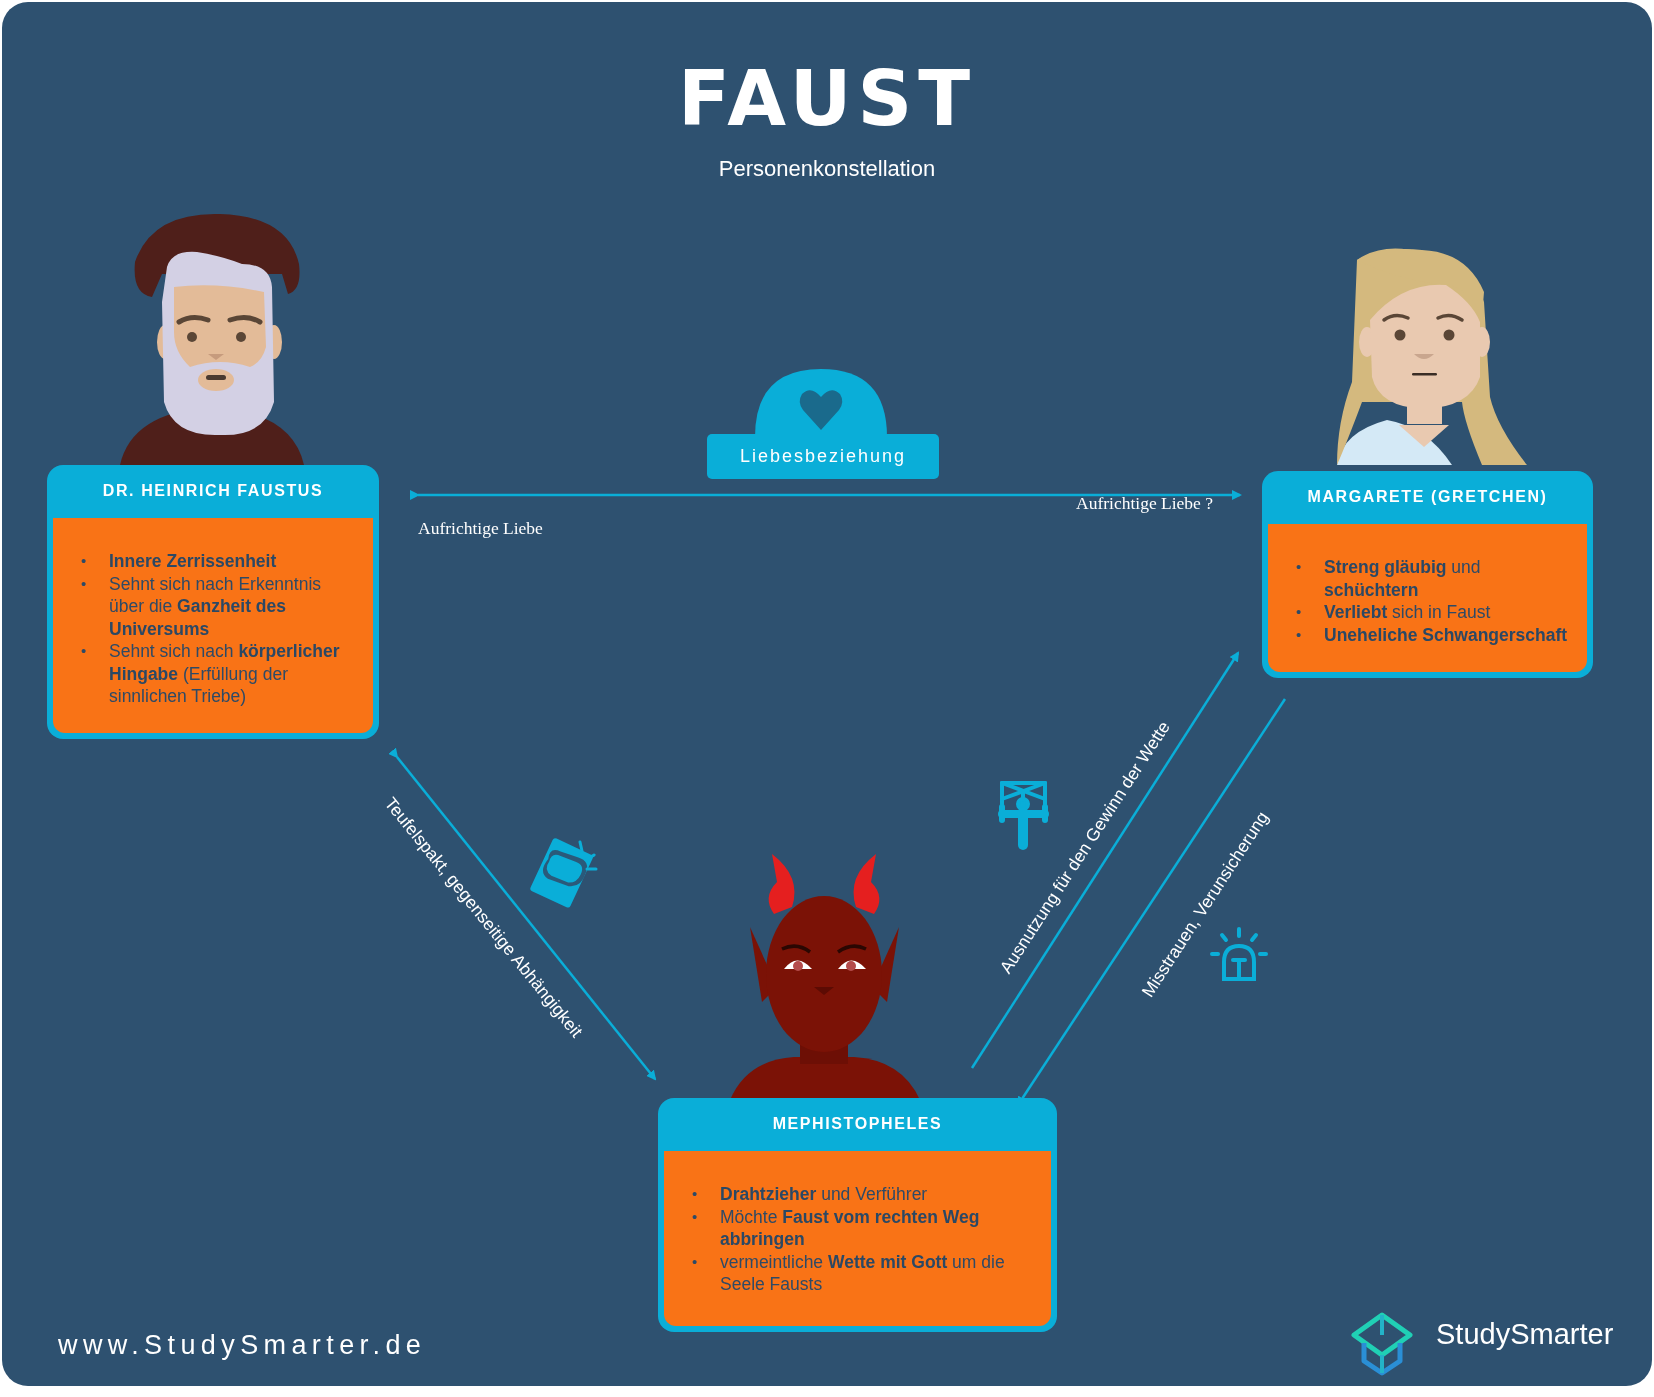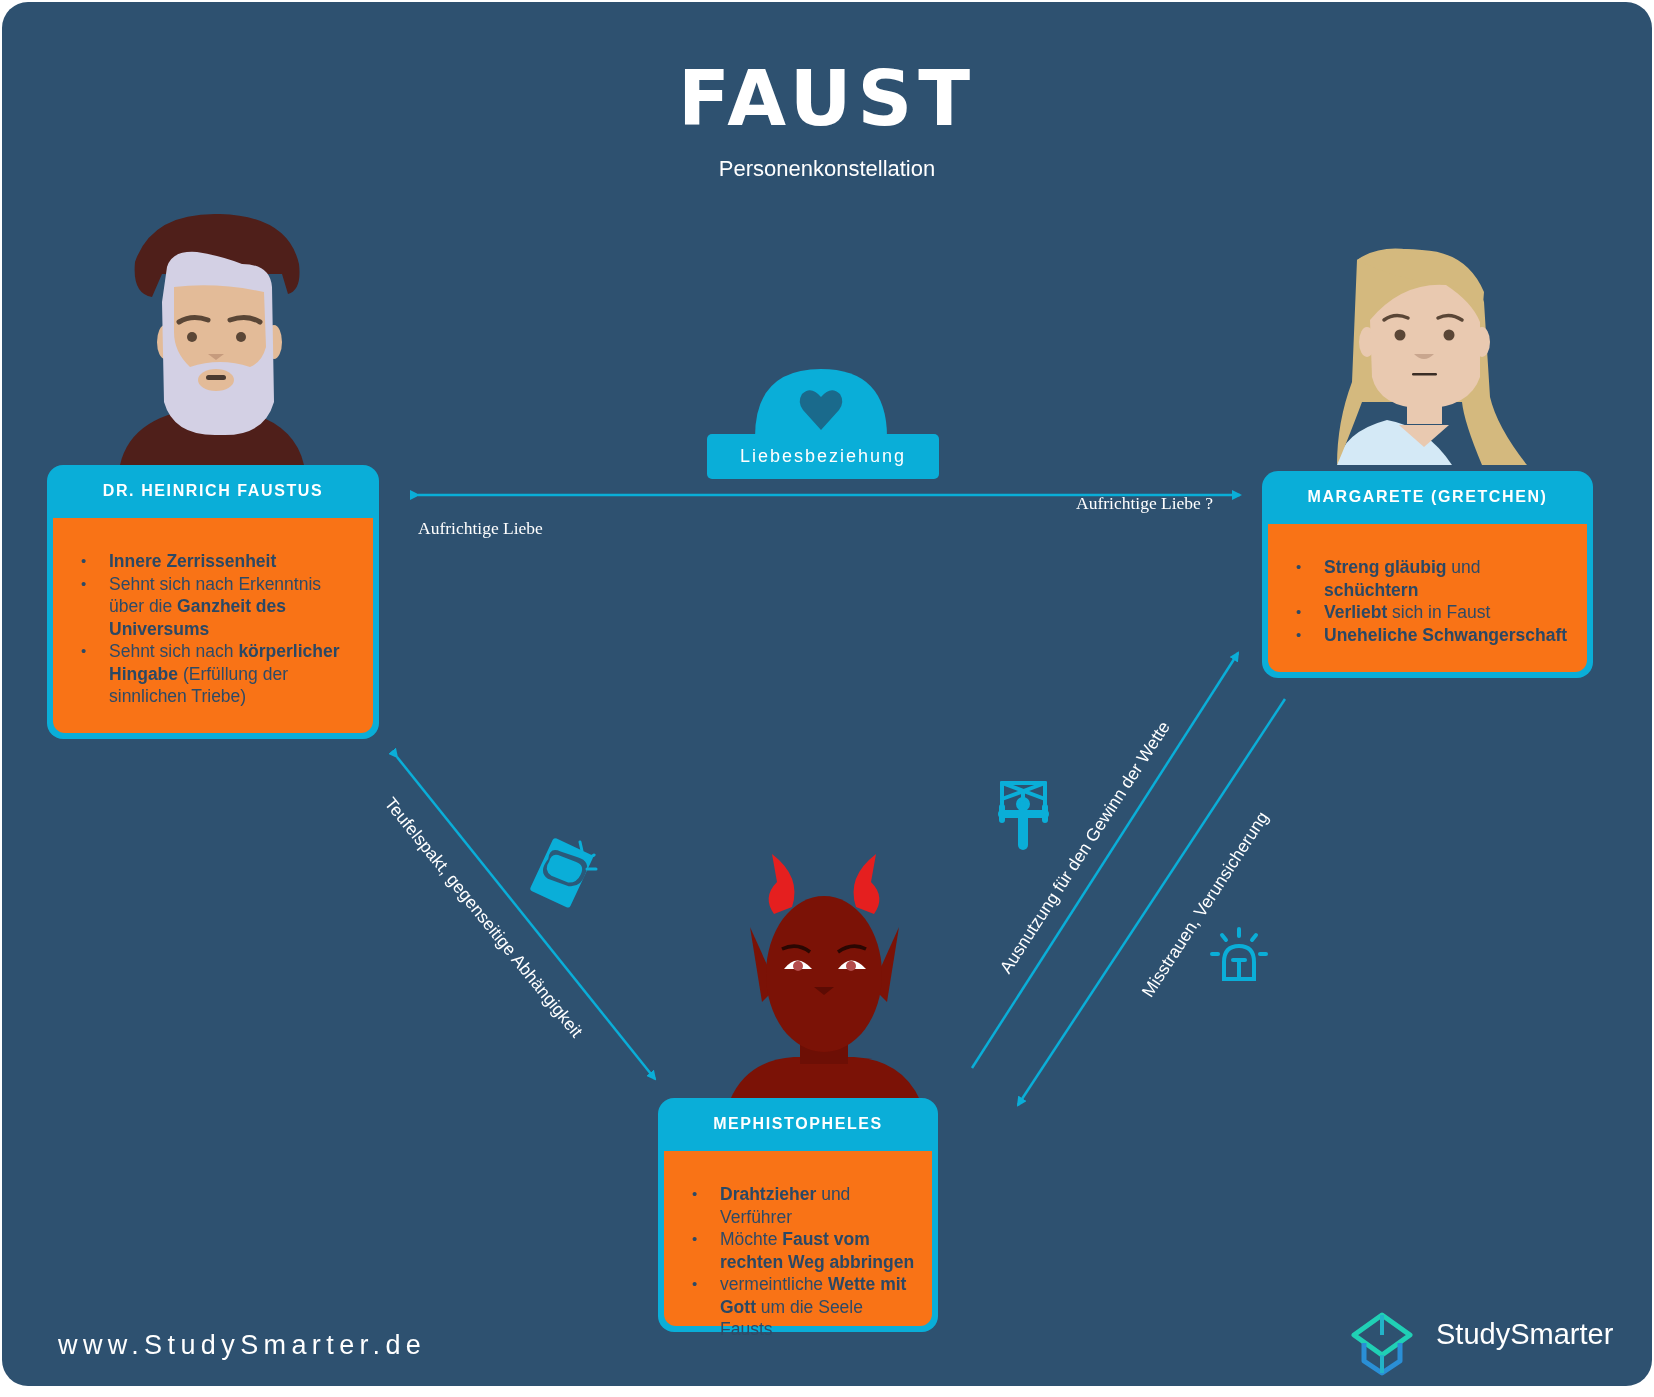--- a/index.html
+++ b/index.html
@@ -177,21 +177,21 @@
     <div class="card-head">MARGARETE (GRETCHEN)</div>
     <div class="card-body">
       <ul>
         <li><b>Streng gläubig</b><span> und </span><b>schüchtern</b></li>
         <li><b>Verliebt</b><span> sich in Faust</span></li>
         <li><b>Uneheliche Schwangerschaft</b></li>
       </ul>
     </div>
   </div>
 
-  <div class="card" style="left:656px; top:1096px; width:280px; height:234px;">
+  <div class="card" style="left:656px; top:1096px; width:399px; height:234px;">
     <div class="card-head">MEPHISTOPHELES</div>
     <div class="card-body">
       <ul>
         <li><b>Drahtzieher</b><span> und Verführer</span></li>
         <li><span>Möchte </span><b>Faust vom rechten Weg abbringen</b></li>
         <li><span>vermeintliche </span><b>Wette mit Gott</b><span> um die Seele Fausts</span></li>
       </ul>
     </div>
   </div>
 

